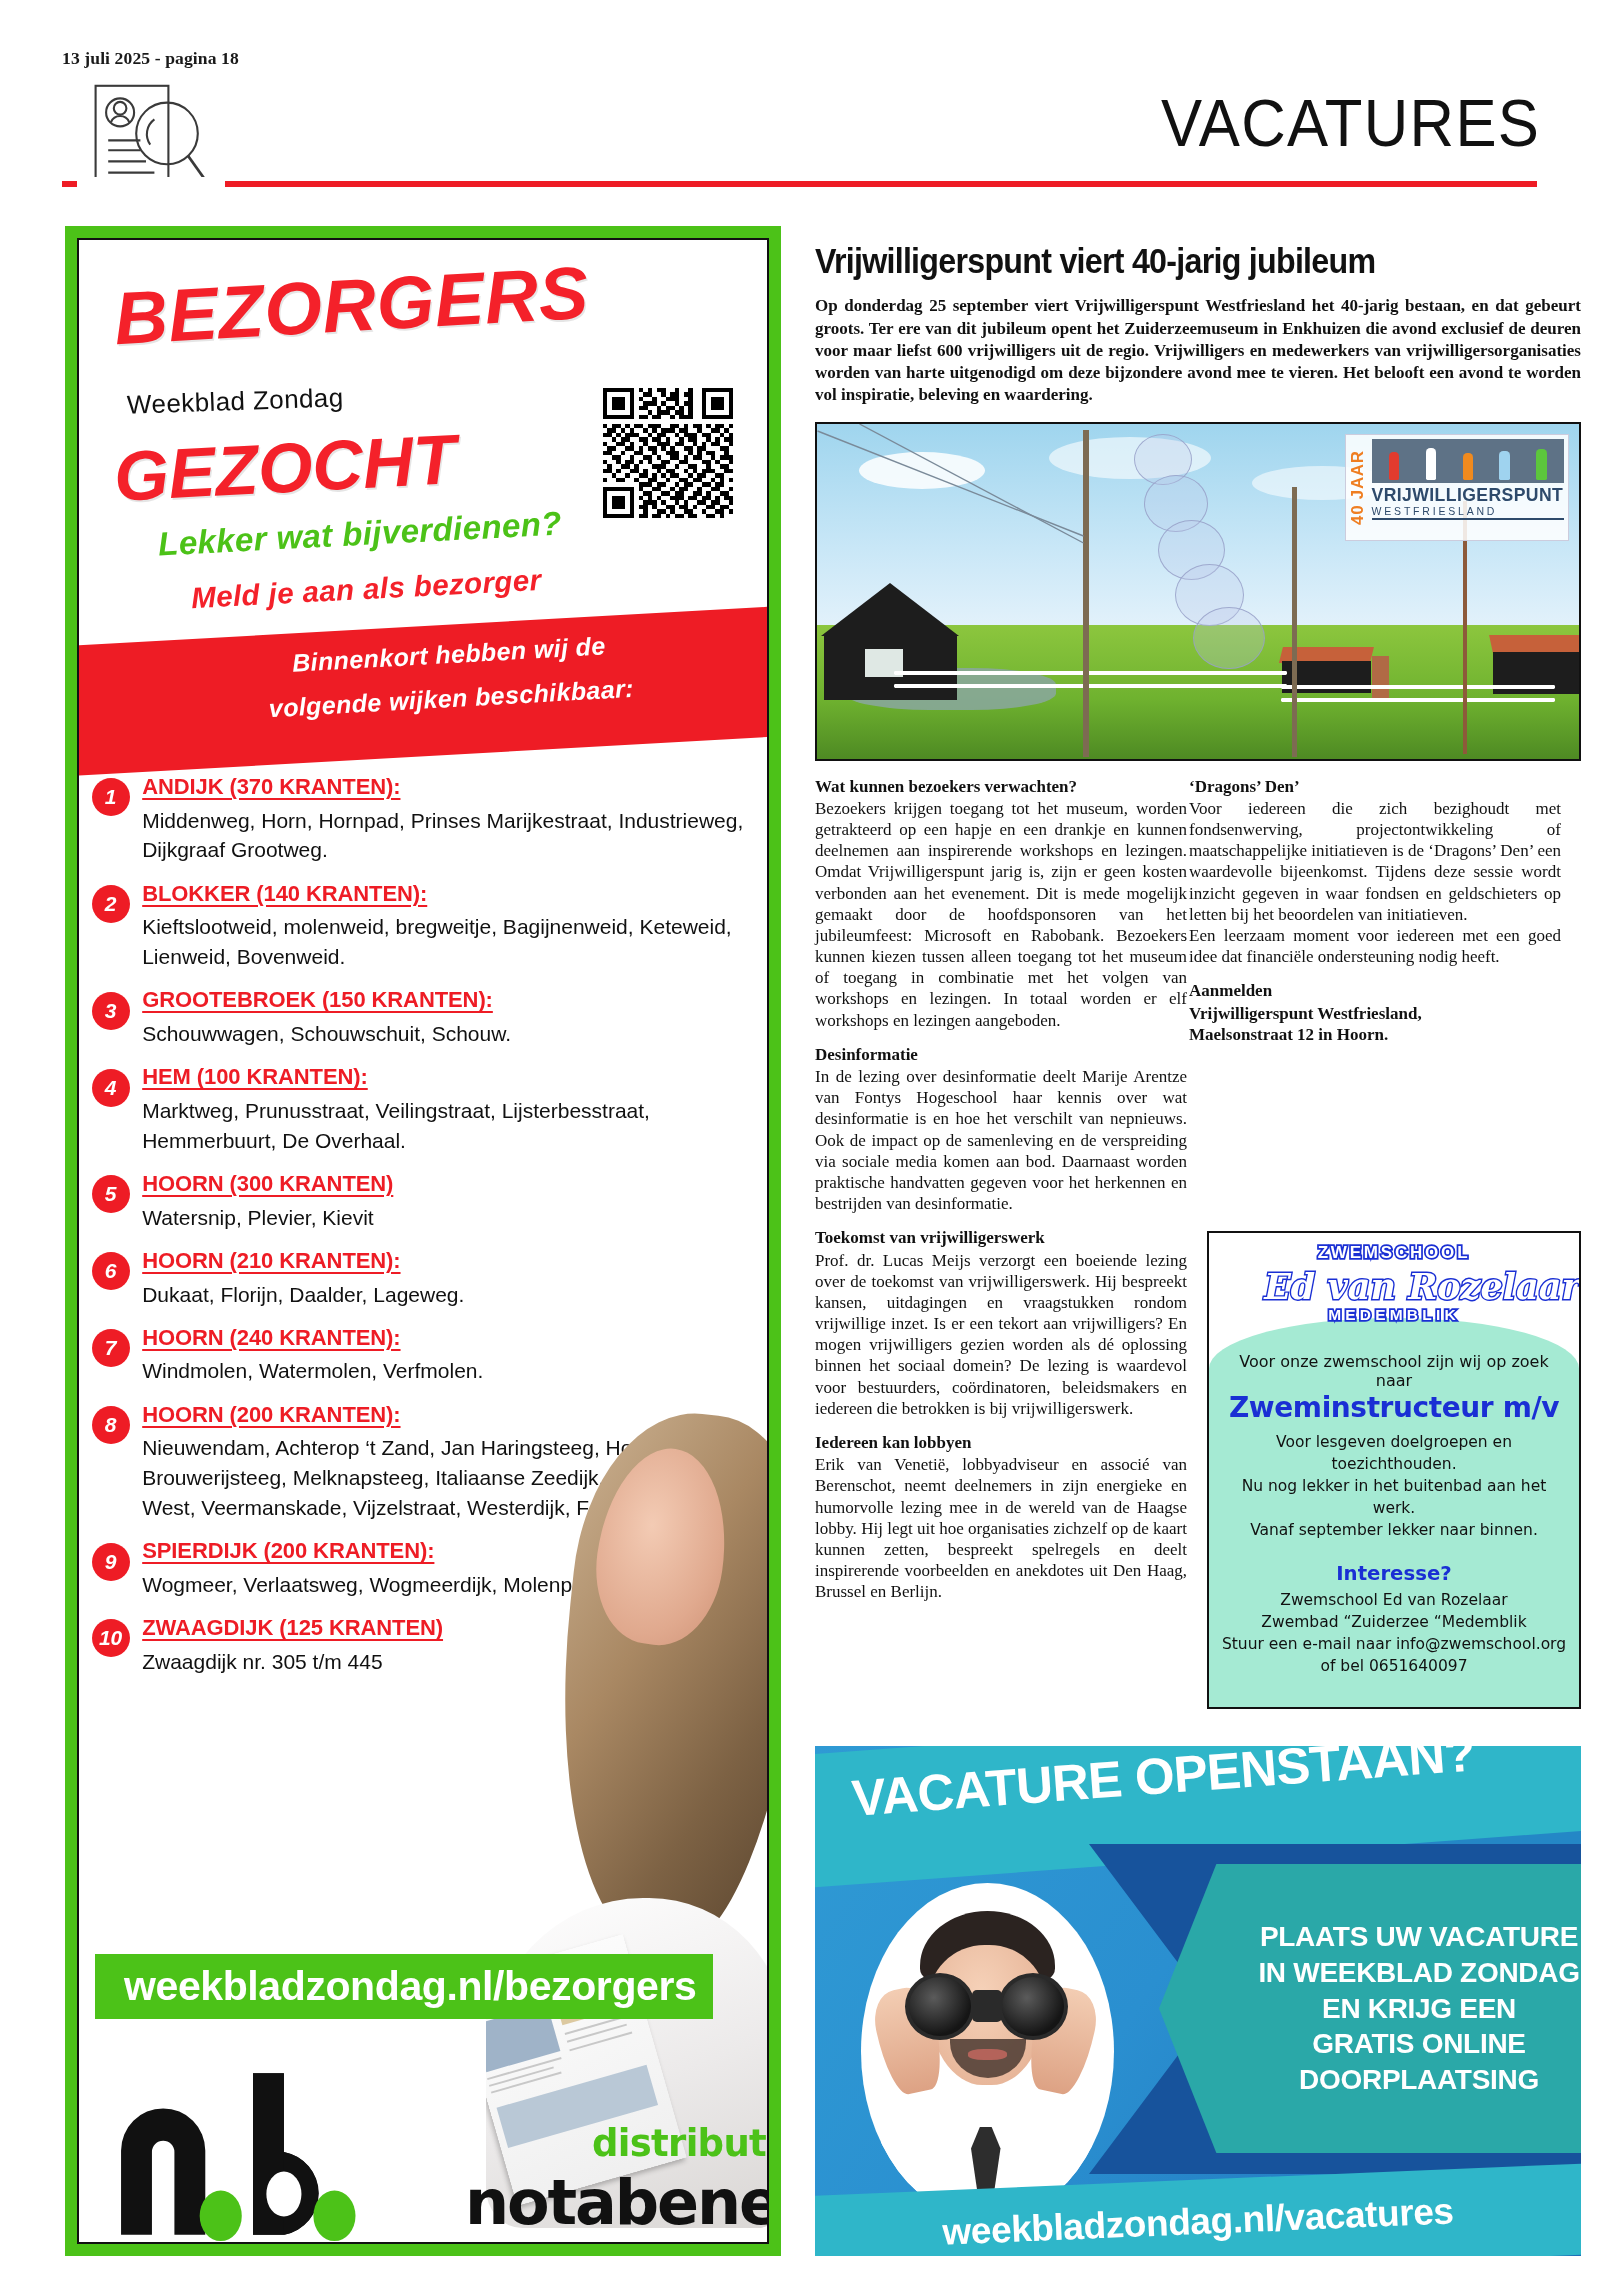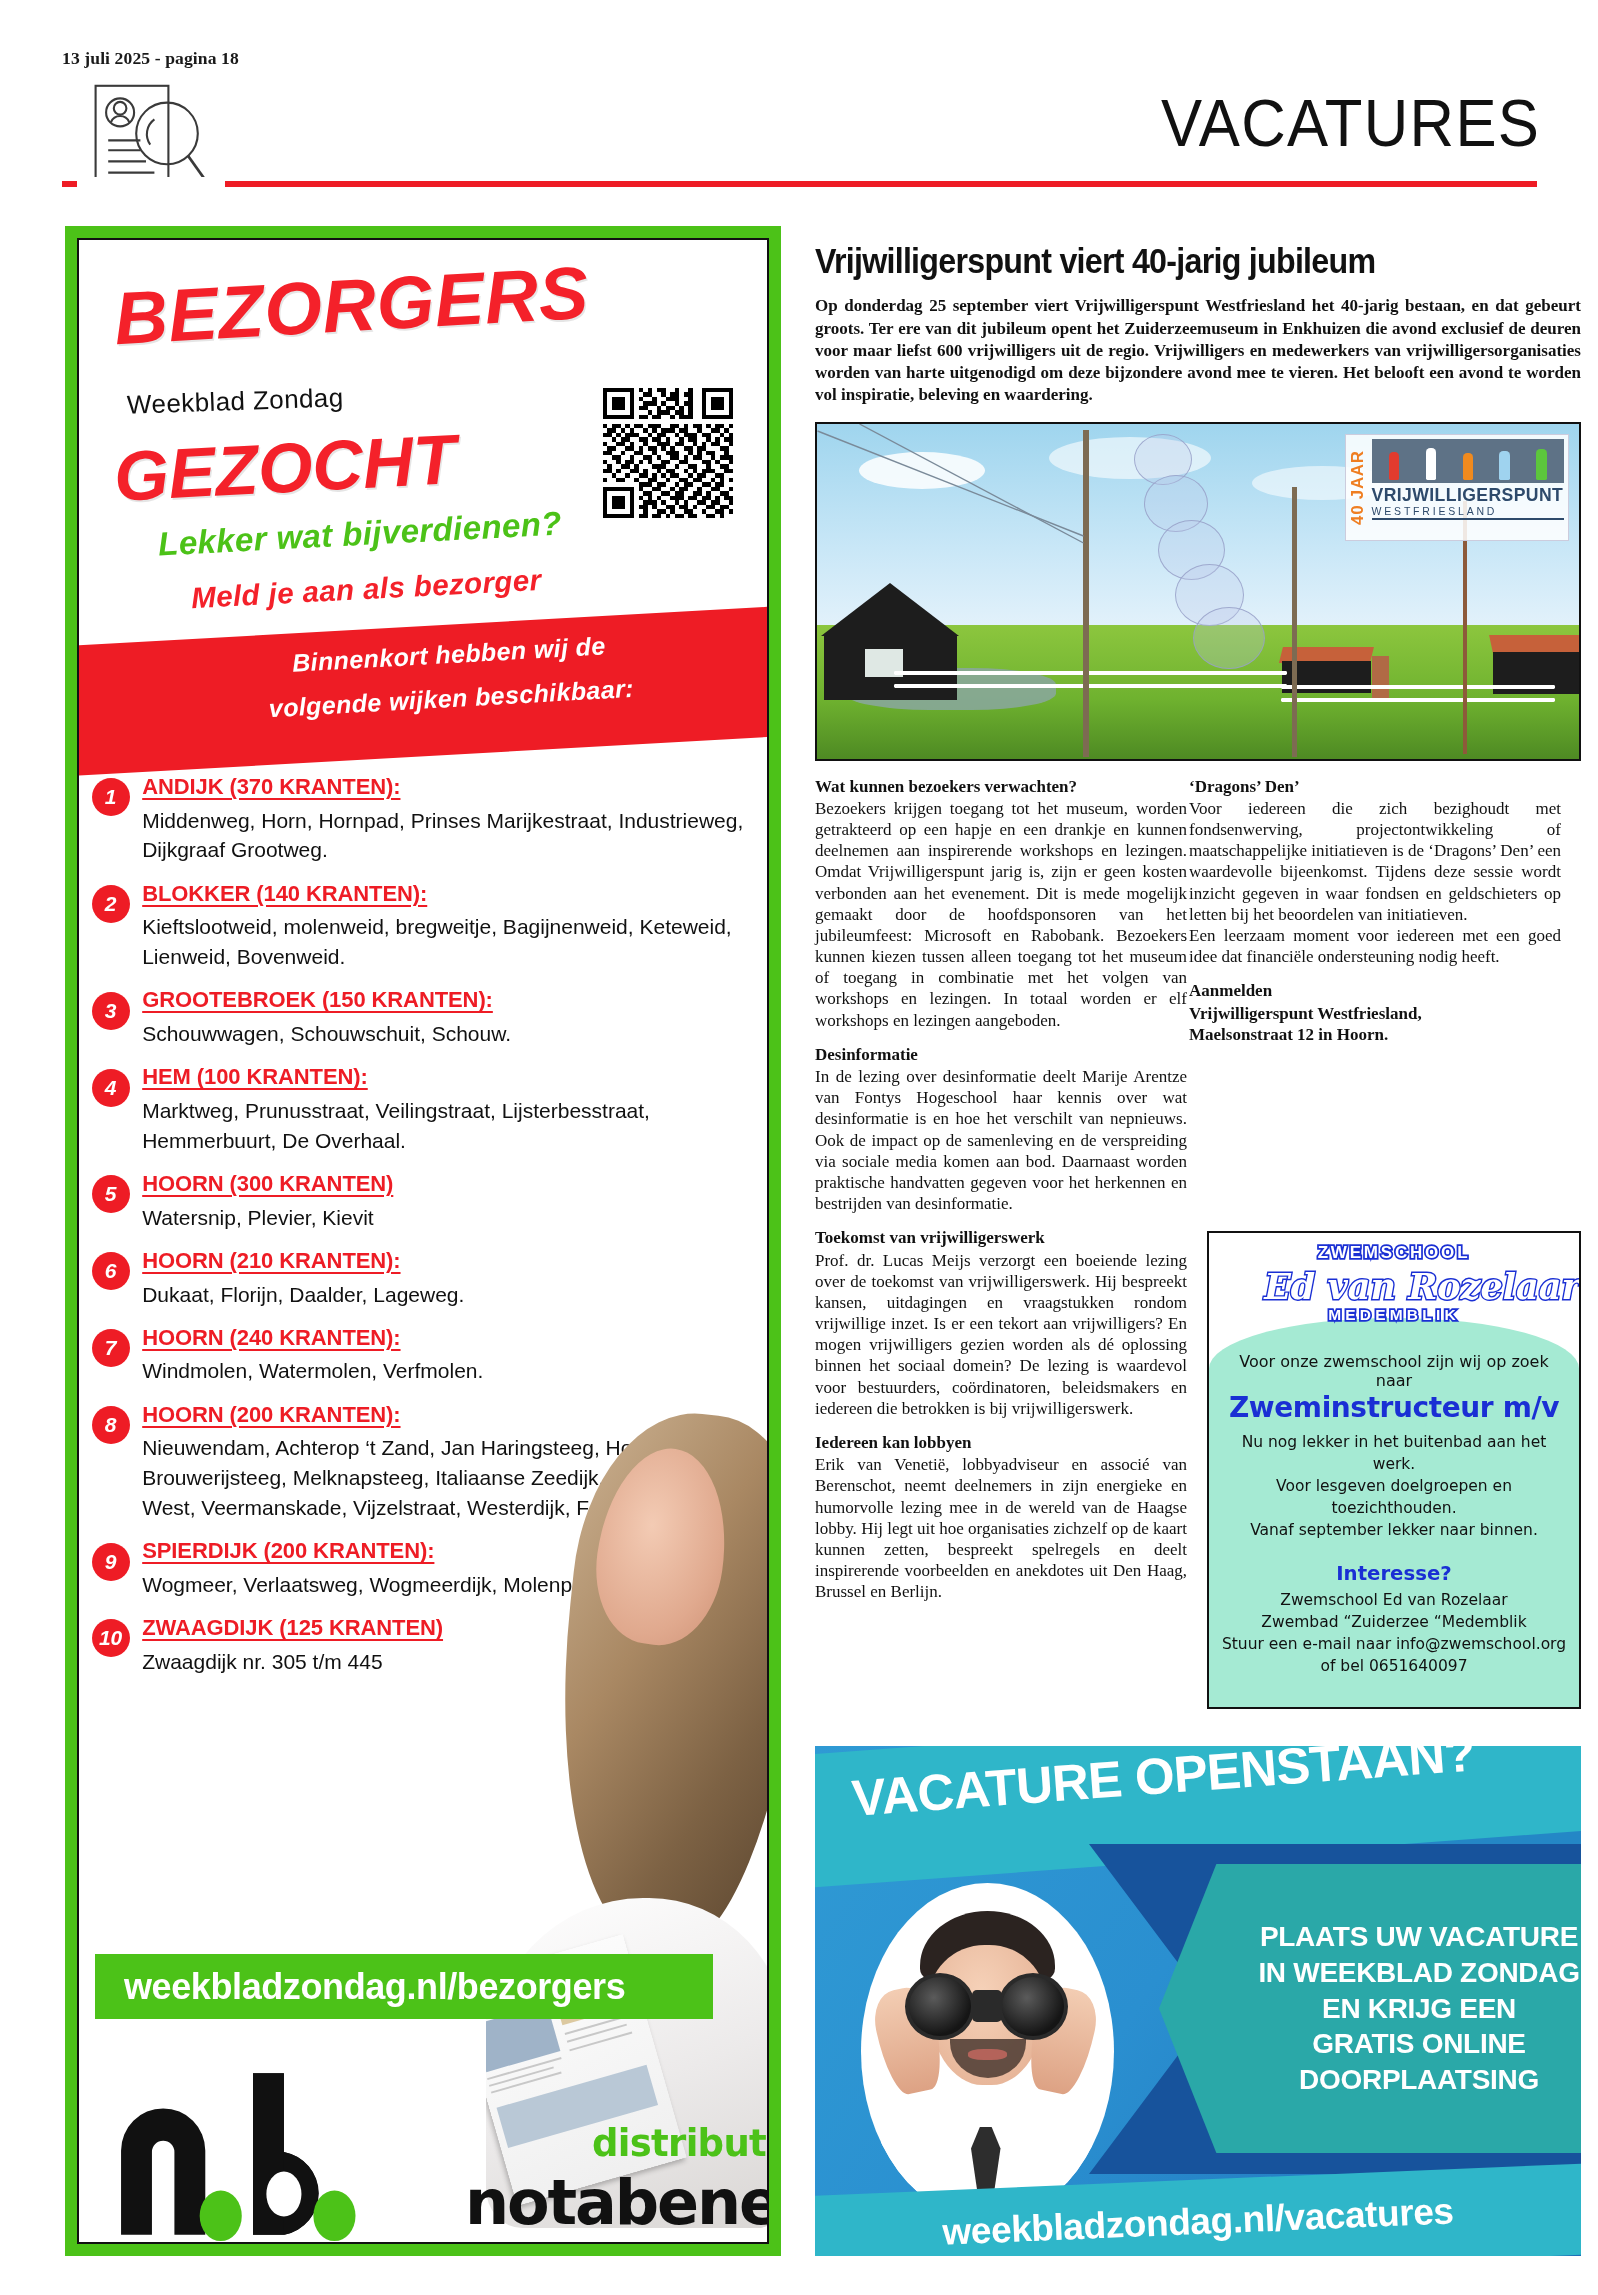--- a/index.html
+++ b/index.html
@@ -92,21 +92,21 @@
     text-underline-offset:3.5px;text-decoration-thickness:2.1px;letter-spacing:-0.1px;
     margin-bottom:5.6px;
   }
   .wstreets{font-size:21px;color:#111;line-height:1.42;}
 
   .urlband{
     position:absolute;left:15.5px;top:1714px;width:618px;height:65px;background:#4cc218;
     display:flex;align-items:center;
   }
   .urlband span{
-    color:#fff;font-size:36px;font-weight:bold;padding-left:29.5px;letter-spacing:-0.4px;
+    color:#fff;font-size:41px;font-weight:bold;padding-left:29.5px;letter-spacing:-0.4px;
   }
 
   
   .woman{
     position:absolute;right:0px;top:1124px;width:281px;height:871px;overflow:hidden;
   }
   .woman .hair{
     position:absolute;right:-28px;top:49px;width:232px;height:534px;
     background:linear-gradient(118deg,#cbb191 0%,#a98863 38%,#7d6244 70%,#5a452f 100%);
     border-radius:48% 45% 40% 50% / 32% 30% 60% 62%;
@@ -596,22 +596,22 @@
     <div class="teal"></div>
     <div class="logo">
       <div class="zw-arc-top">ZWEMSCHOOL</div>
       <div class="zw-name">Ed van Rozelaar</div>
       <div class="zw-arc-bot">MEDEMBLIK</div>
     </div>
     <div class="body">
       <div class="l1">Voor onze zwemschool zijn wij op zoek naar</div>
       <div class="l2">Zweminstructeur m/v</div>
       <div class="l3">
+        <div>Voor lesgeven doelgroepen en toezichthouden.</div>
         <div>Nu nog lekker in het buitenbad aan het werk.</div>
-        <div>Voor lesgeven doelgroepen en toezichthouden.</div>
         <div>Vanaf september lekker naar binnen.</div>
       </div>
       <div class="l4">Interesse?</div>
       <div class="l5">
         <div>Zwemschool Ed van Rozelaar</div>
         <div>Zwembad “Zuiderzee “Medemblik</div>
         <div>Stuur een e-mail naar info@zwemschool.org</div>
         <div>of bel 0651640097</div>
       </div>
     </div>

